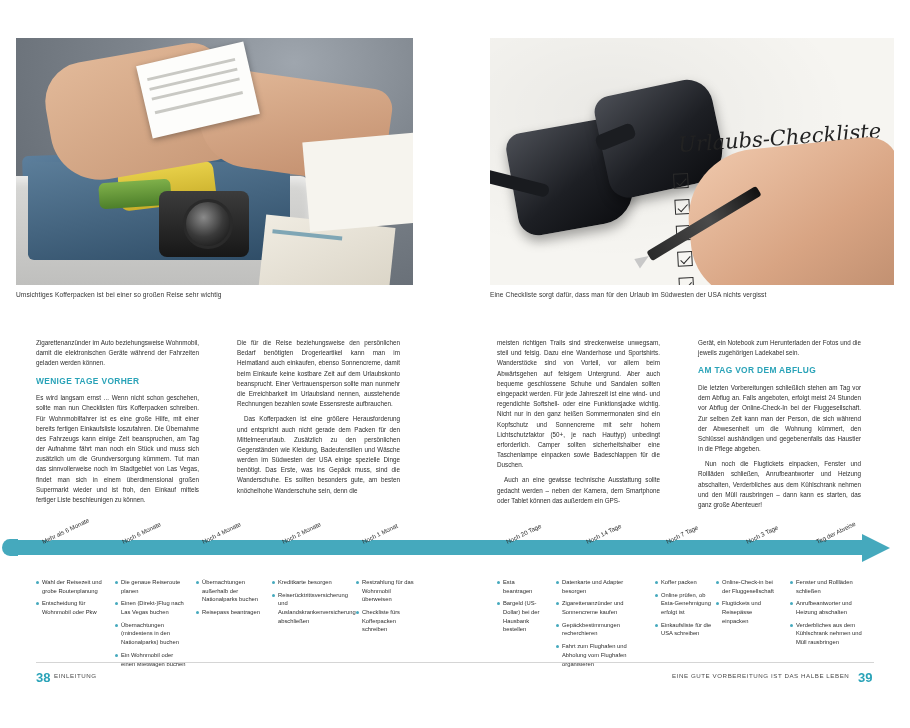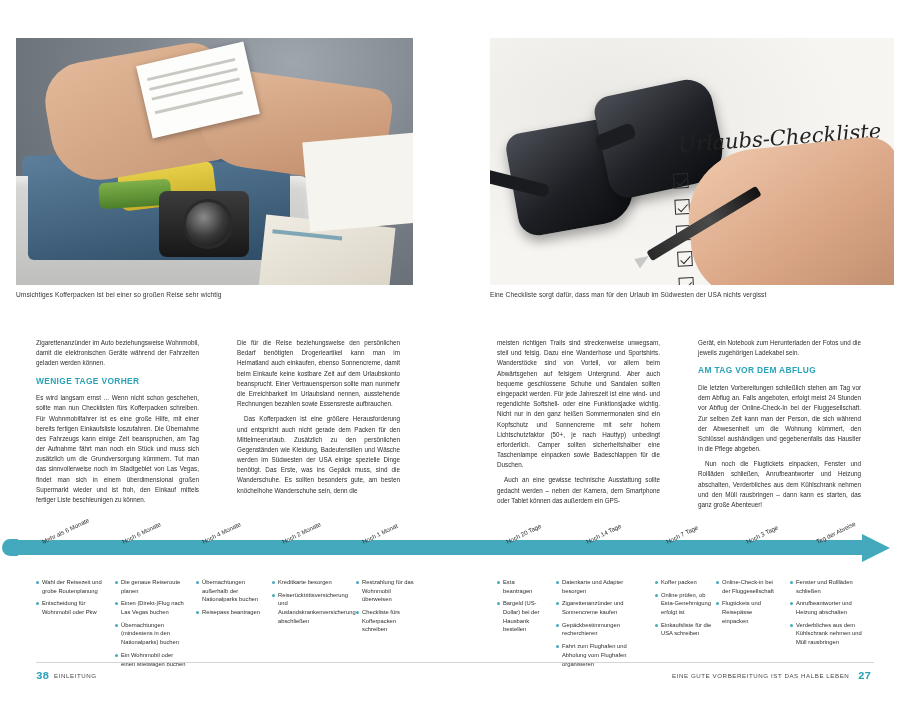--- a/index.html
+++ b/index.html
@@ -331,25 +331,24 @@
   }
 
   
   .footer-rule {
     position: absolute; left: 36px; top: 662px;
     width: 838px; height: 1px;
     background: #d5d5d5;
   }
   .pg-num {
     position: absolute;
-    font-size: 11px;
+    font-size: 13px;
     font-weight: bold;
     color: #2aa3b8;
     top: 670px;
-    font-family: Liberation Mono, monospace;
   }
   .pg-num.left { left: 36px; }
   .pg-num.right { left: 858px; }
   .foot-txt {
     position: absolute;
     font-size: 6.2px;
     letter-spacing: .55px;
     color: #4a4a4a;
     top: 672px;
     text-transform: uppercase;
@@ -550,15 +549,15 @@
       <li>Fenster und Rollläden schließen</li>
       <li>Anrufbeantworter und Heizung abschalten</li>
       <li>Verderbliches aus dem Kühlschrank nehmen und Müll rausbringen</li>
     </ul>
   </div>
 
   <div class="footer-rule"></div>
   <div class="pg-num left">38</div>
   <div class="foot-txt left">Einleitung</div>
   <div class="foot-txt right">Eine gute Vorbereitung ist das halbe Leben</div>
-  <div class="pg-num right">27</div>
+  <div class="pg-num right">39</div>
 
 </div>
 
 </body></html>

